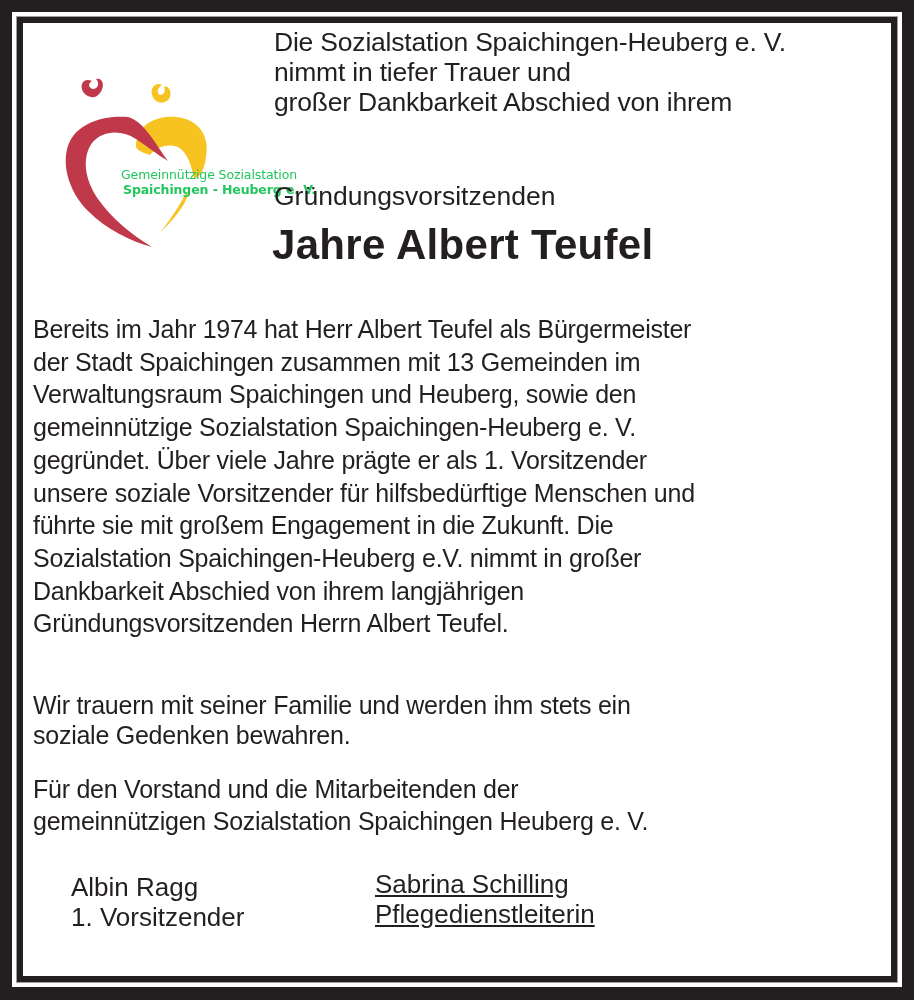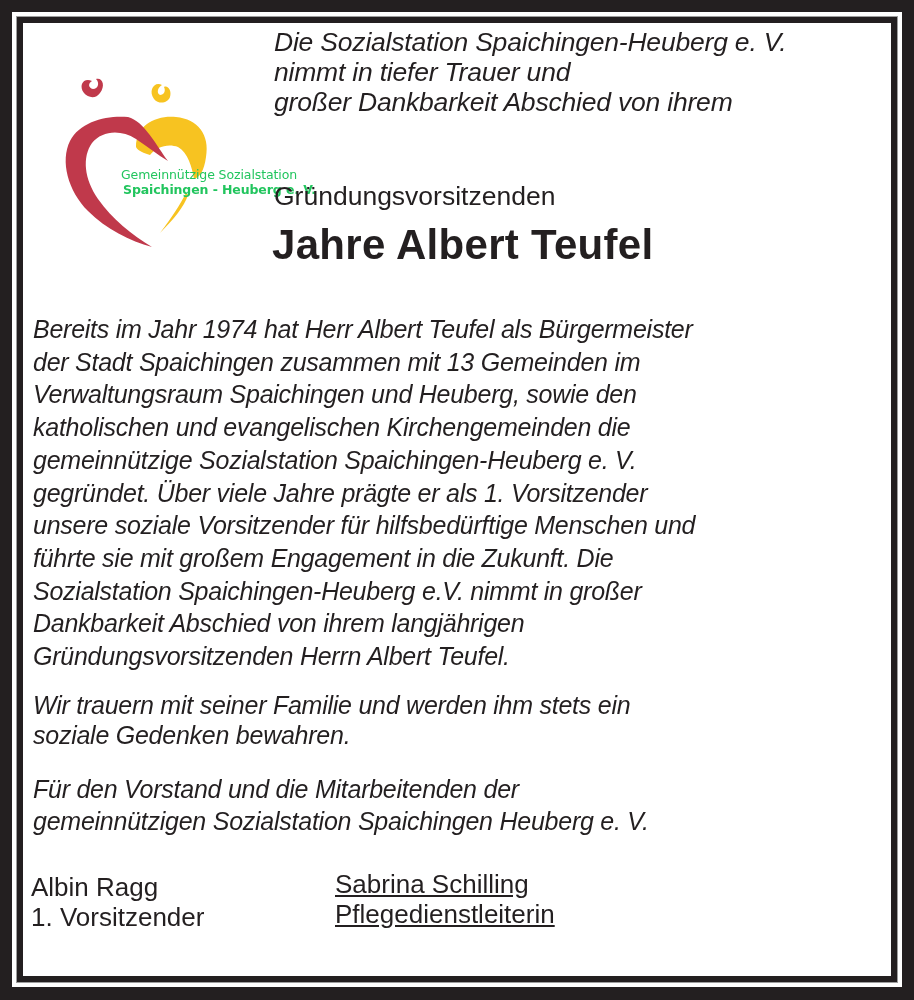--- a/index.html
+++ b/index.html
@@ -61,21 +61,20 @@
     .logo-text div { white-space: nowrap; }
     .logo-text .line2 { padding-left: 2px; font-weight: bold; }
 
     
     .intro {
       position: absolute;
       left: 274px; top: 27px;
       font-size: 26.5px;
       line-height: 30px;
       letter-spacing: -0.2px;
-      font-style: italic;
     }
     .intro div { white-space: nowrap; }
 
     .role-line {
       position: absolute;
       left: 274px; top: 181px;
       font-size: 26.5px;
       line-height: 30px;
       white-space: nowrap;
     }
@@ -90,30 +89,31 @@
     }
 
     
     .body-text {
       position: absolute;
       left: 33px;
       font-size: 25px;
       line-height: 32.7px;
       letter-spacing: -0.25px;
     }
-    .body-text div { white-space: nowrap; font-style: italic; }
+    .body-text div { white-space: nowrap; }
     .p1 { top: 313px; }
     .p2 { top: 691px; line-height: 29.5px; }
     .p3 { top: 773px; line-height: 32px; }
 
     .signers {
       position: absolute;
       top: 870px;
       font-size: 26px;
       line-height: 30px;
+      margin-left: 40px;
     }
     .signers div { white-space: nowrap; }
     .signer-left { left: 31px; top: 872px; }
     .signer-right { left: 335px; top: 869px; text-decoration: underline; }
   </style>
 </head>
 <body>
 
 <div class="frame-outer"></div>
 <div class="frame-gray"></div>
@@ -146,21 +146,20 @@
   <div>großer Dankbarkeit Abschied von ihrem</div>
 </div>
 
 <div class="role-line">Gründungsvorsitzenden</div>
 <div class="name-line">Jahre Albert Teufel</div>
 
 <div class="body-text p1">
   <div>Bereits im Jahr 1974 hat Herr Albert Teufel als Bürgermeister</div>
   <div>der Stadt Spaichingen zusammen mit 13 Gemeinden im</div>
   <div>Verwaltungsraum Spaichingen und Heuberg, sowie den</div>
-  <div>katholischen und evangelischen Kirchengemeinden die</div>
   <div>gemeinnützige Sozialstation Spaichingen-Heuberg e. V.</div>
   <div>gegründet. Über viele Jahre prägte er als 1. Vorsitzender</div>
   <div>unsere soziale Vorsitzender für hilfsbedürftige Menschen und</div>
   <div>führte sie mit großem Engagement in die Zukunft. Die</div>
   <div>Sozialstation Spaichingen-Heuberg e.V. nimmt in großer</div>
   <div>Dankbarkeit Abschied von ihrem langjährigen</div>
   <div>Gründungsvorsitzenden Herrn Albert Teufel.</div>
 </div>
 
 <div class="body-text p2">

